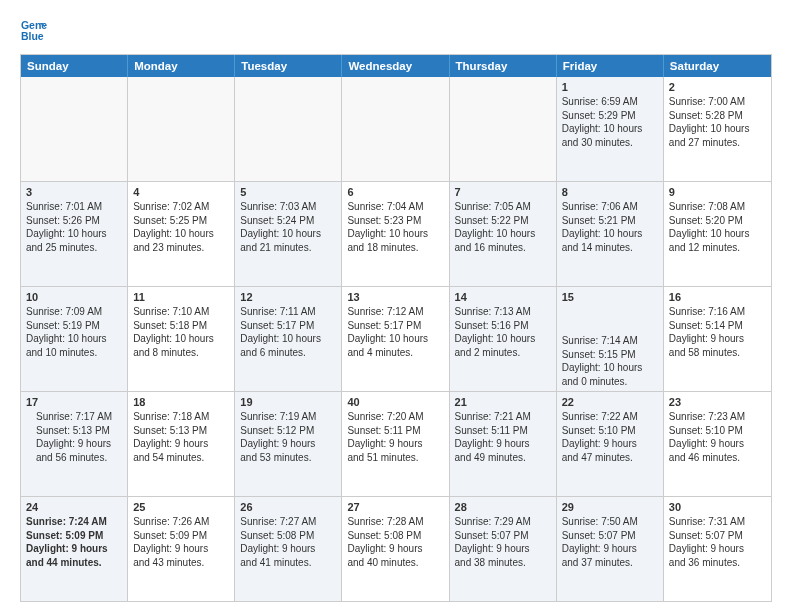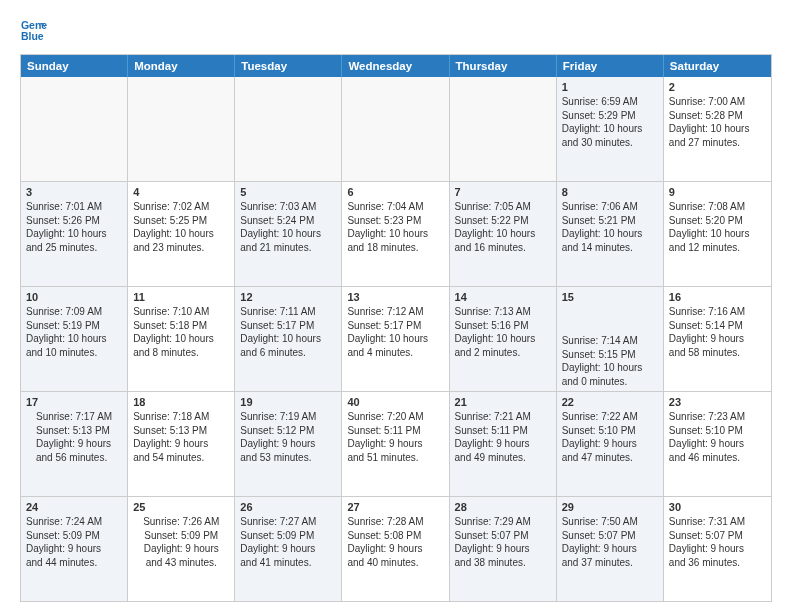--- a/index.html
+++ b/index.html
@@ -311,36 +311,36 @@
             <span class="day-num">23</span>
             <div class="cell-info" style="white-space: pre-line;">Sunrise: 7:23 AM
 Sunset: 5:10 PM
 Daylight: 9 hours
 and 46 minutes.</div>
           </div>
         </div>
         <div class="cal-row">
           <div class="cal-cell shaded">
             <span class="day-num">24</span>
-            <div class="cell-info" style="white-space: pre-line;">Sunrise: 7:24 AM
+            <div class="cell-info" style="white-space: pre-line; font-weight: bold;">Sunrise: 7:24 AM
 Sunset: 5:09 PM
 Daylight: 9 hours
 and 44 minutes.</div>
           </div>
           <div class="cal-cell">
             <span class="day-num">25</span>
-            <div class="cell-info" style="white-space: pre-line; text-align: center;">Sunrise: 7:26 AM
+            <div class="cell-info" style="white-space: pre-line;">Sunrise: 7:26 AM
 Sunset: 5:09 PM
 Daylight: 9 hours
 and 43 minutes.</div>
           </div>
           <div class="cal-cell shaded">
             <span class="day-num">26</span>
             <div class="cell-info" style="white-space: pre-line;">Sunrise: 7:27 AM
-Sunset: 5:09 PM
+Sunset: 5:08 PM
 Daylight: 9 hours
 and 41 minutes.</div>
           </div>
           <div class="cal-cell">
             <span class="day-num">27</span>
             <div class="cell-info" style="white-space: pre-line;">Sunrise: 7:28 AM
 Sunset: 5:08 PM
 Daylight: 9 hours
 and 40 minutes.</div>
           </div>

